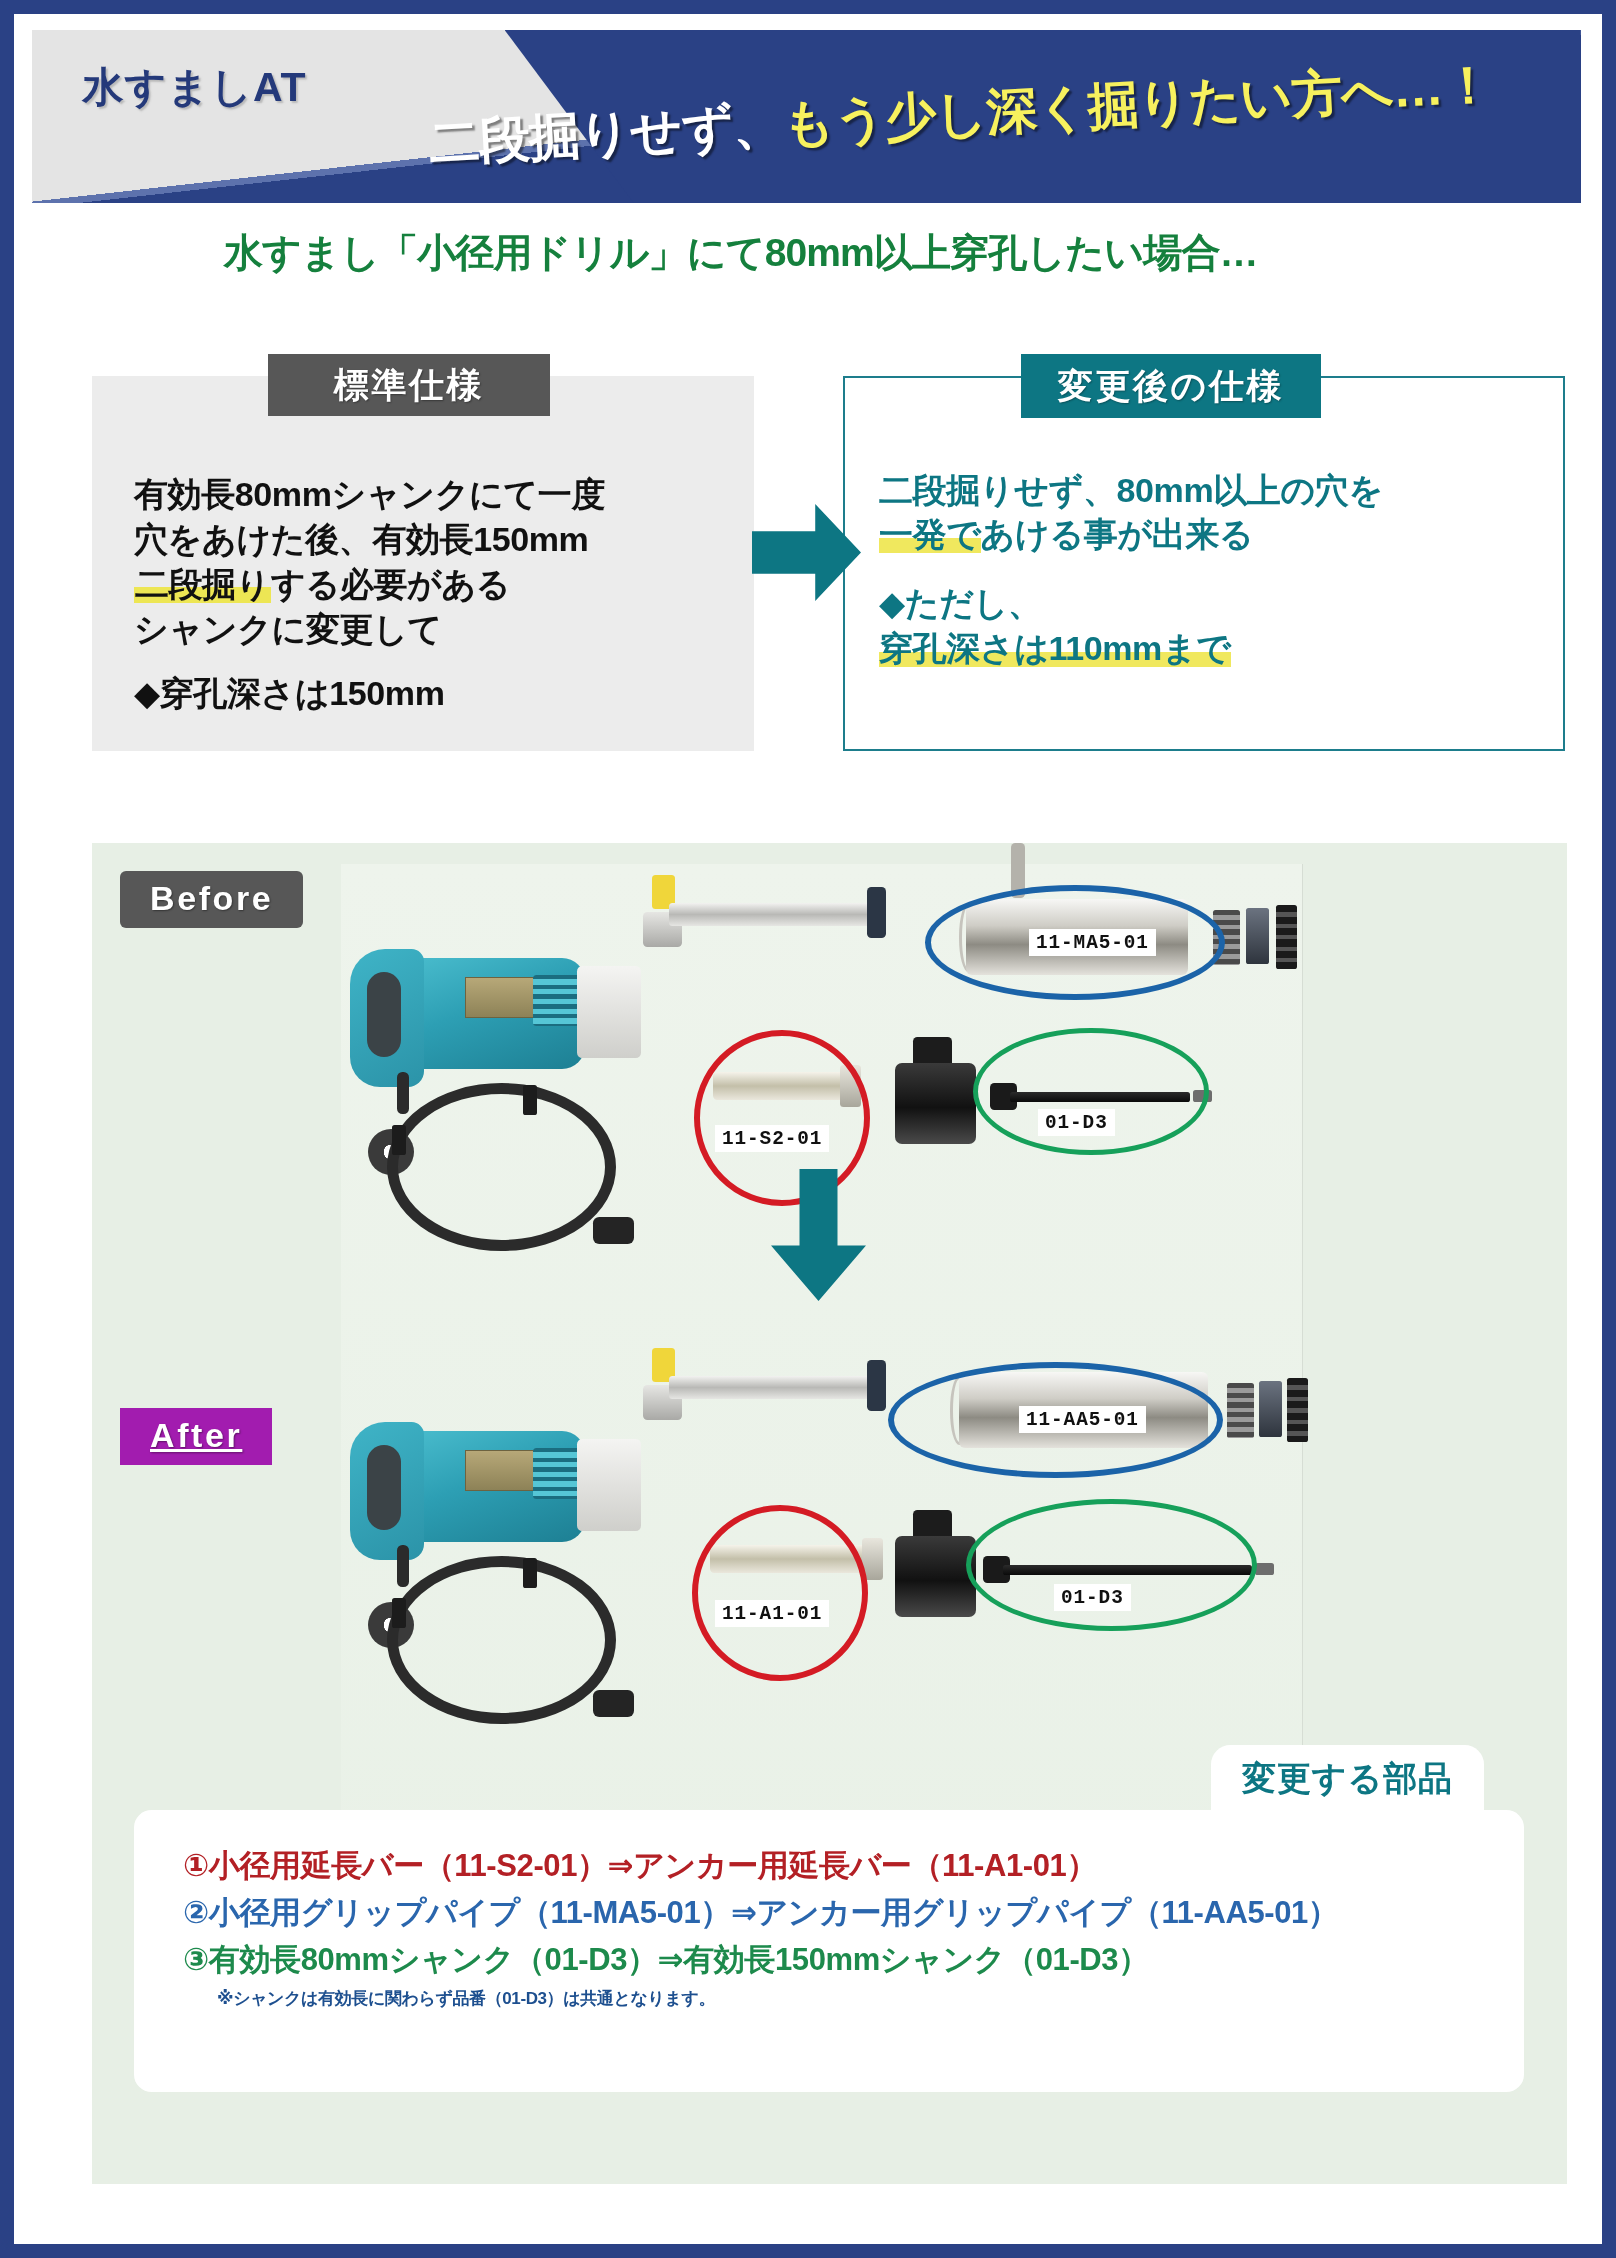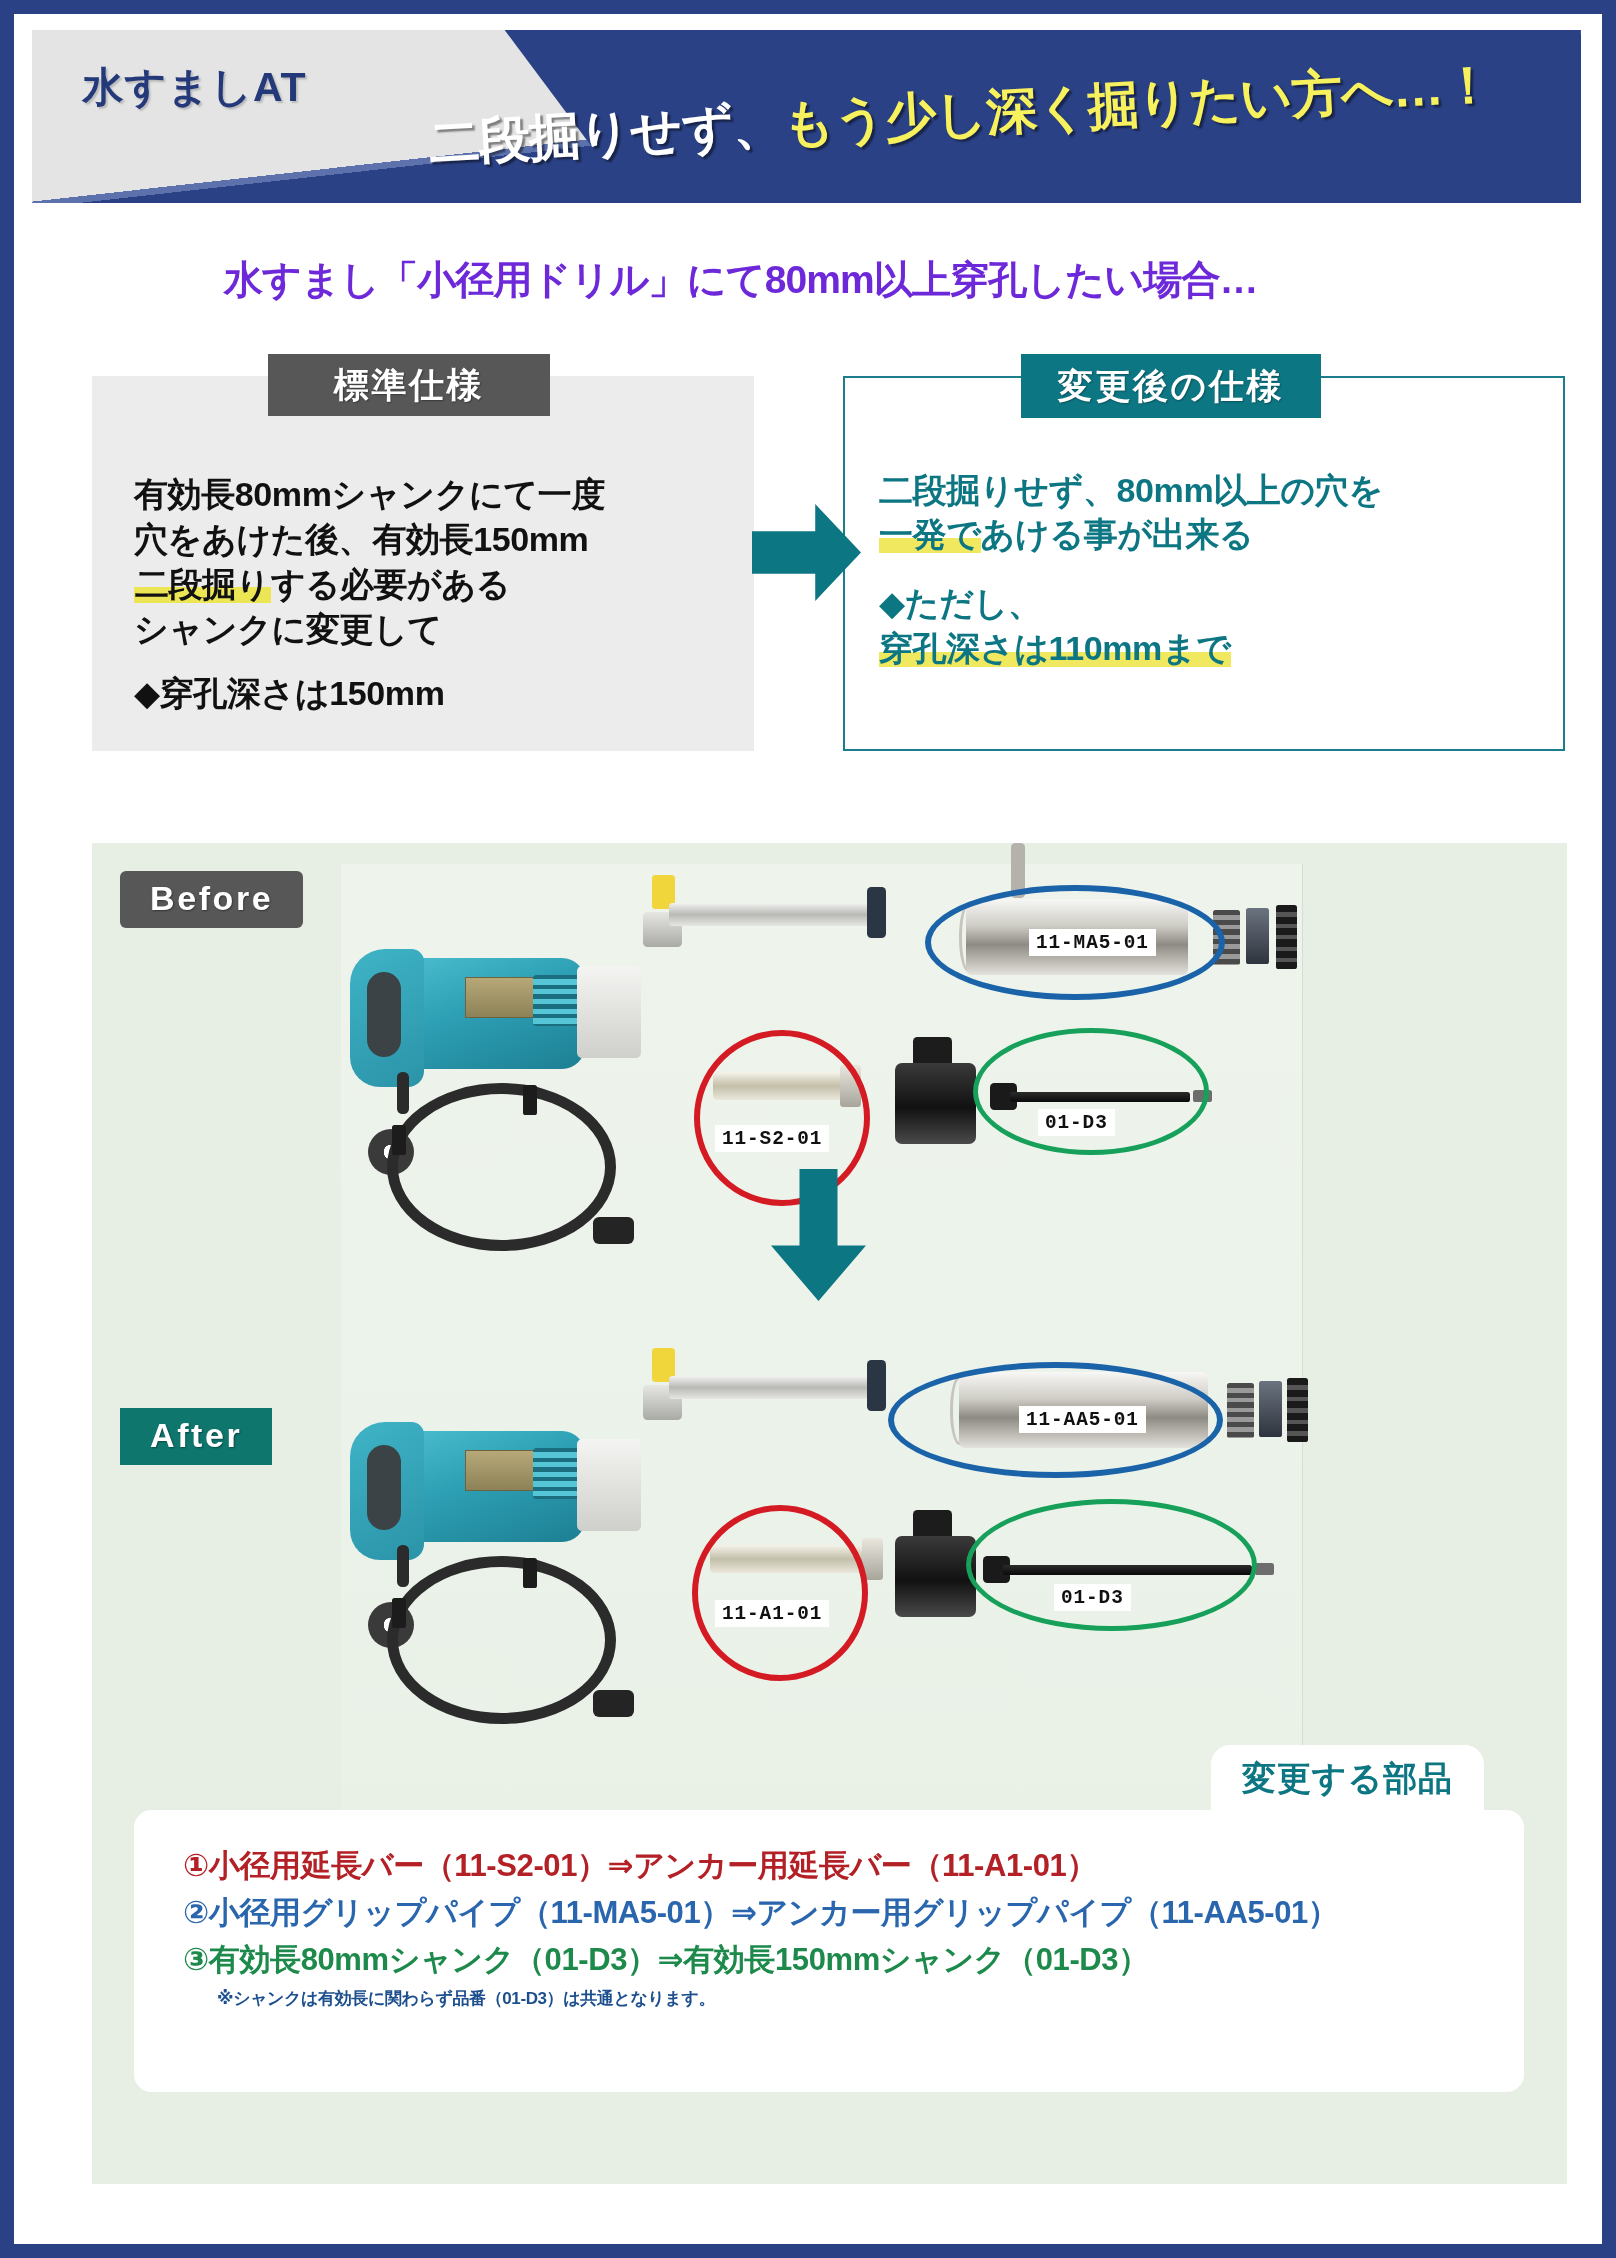--- a/index.html
+++ b/index.html
@@ -68,24 +68,24 @@
     transform: rotate(-3.2deg);
     transform-origin: left center;
     text-shadow: 2.6px 2.6px 1.8px rgba(0,0,0,.45);
   }
   .headline .w { color: #ffffff; }
   .headline .y { color: #f7f15e; }
 
   
   .subtitle {
     position: absolute;
-    left: 210px; top: 239px;
+    left: 210px; top: 212px;
     font-size: 39px;
     font-weight: bold;
-    color: #6d28d9;
+    color: #15803d;
     letter-spacing: -0.9px;
     white-space: nowrap;
   }
 
   
   .spec-row { position: absolute; left: 0; top: 340px; width: 1616px; height: 423px; }
 
   
   .panel-std {
     position: absolute;
@@ -180,21 +180,21 @@
 
   .badge {
     position: absolute;
     font-size: 34px; font-weight: bold;
     color: #ffffff;
     padding: 8px 30px 9.7px 30px;
     letter-spacing: 2.6px;
     text-shadow: 0.9px 0.9px 1.8px rgba(0,0,0,.4);
   }
   .badge-before { left: 28px; top: 28px; background: #575757; border-radius: 6px; }
-  .badge-after  { left: 28px; top: 565px; background: #0f766e; }
+  .badge-after  { left: 28px; top: 565px; background: #a21caf; text-decoration: underline; }
 
   
   .arrow-down {
     position: absolute;
     left: 679px; top: 326px;
     width: 95px; height: 132px;
     background: #0d7683;
     clip-path: polygon(30% 0%, 70% 0%, 70% 58%, 100% 58%, 50% 100%, 0% 58%, 30% 58%);
   }
 

